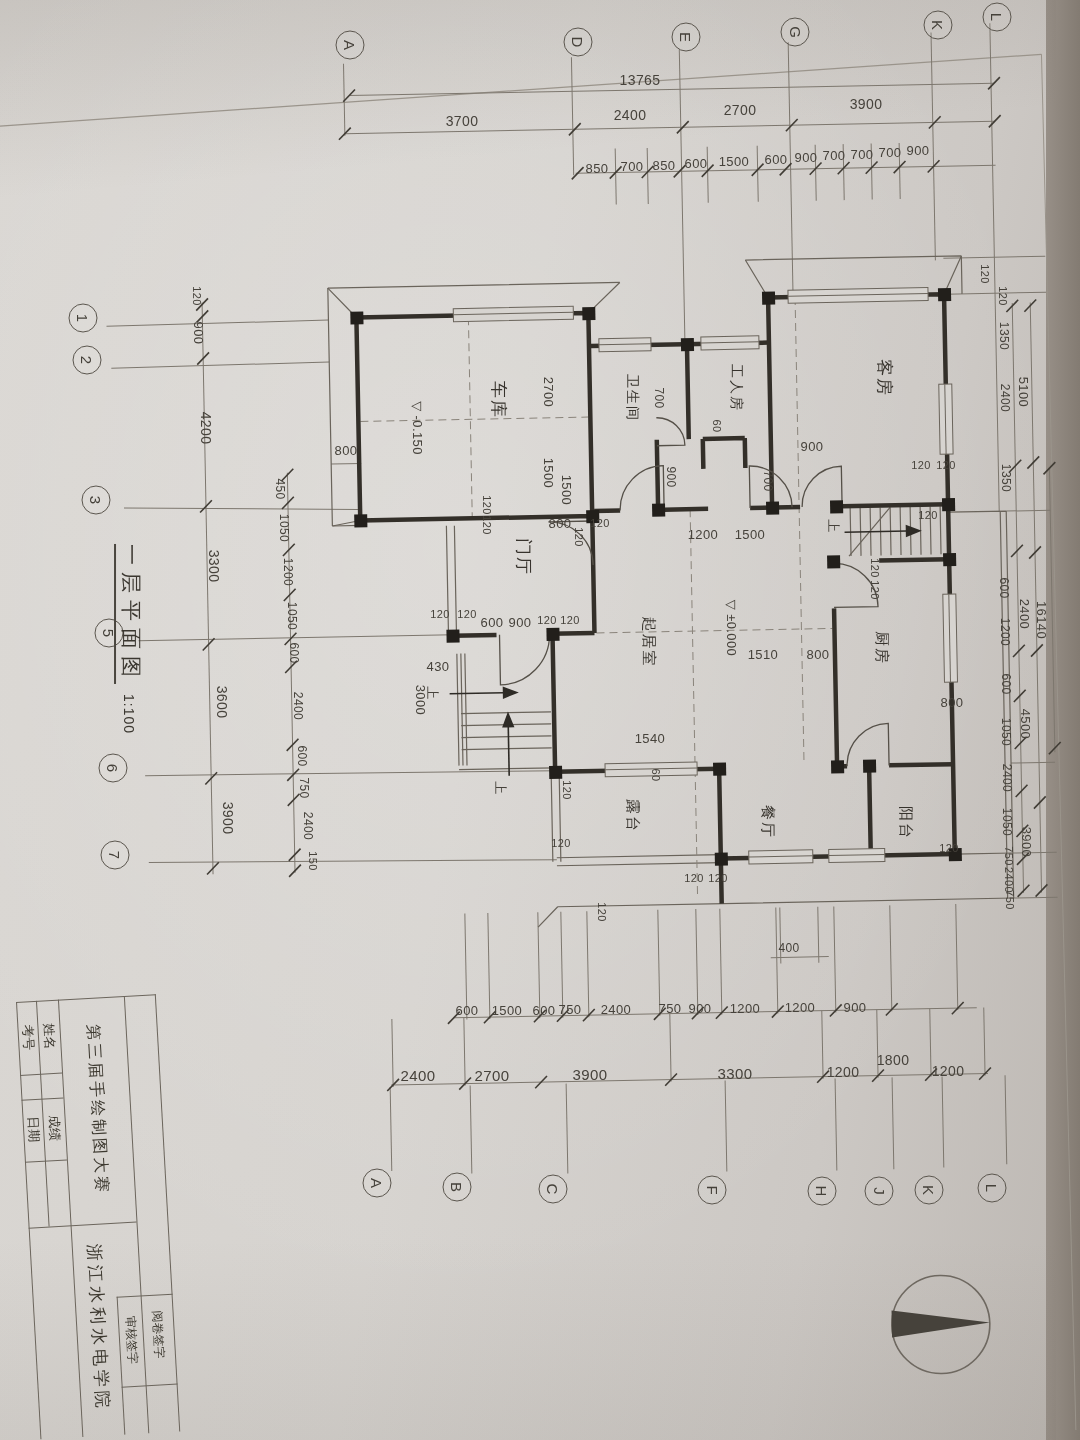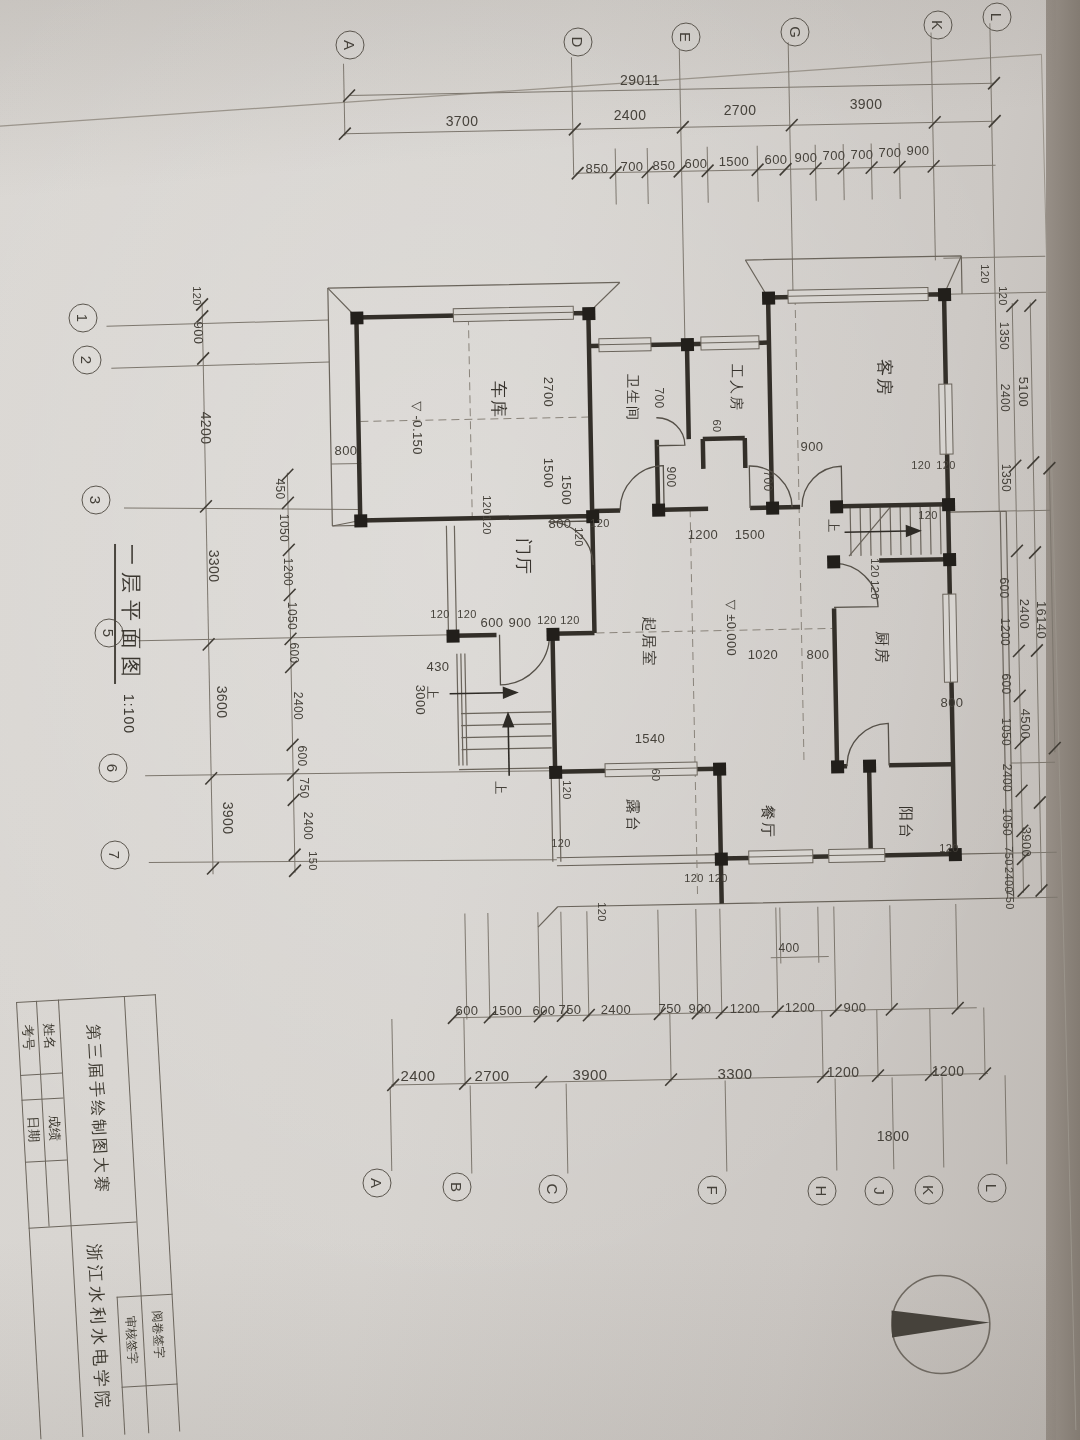--- a/index.html
+++ b/index.html
@@ -378,21 +378,21 @@
   <div class="bub" style="left:879px;top:1191px">
       <span>J</span>
     </div>
   <div class="bub" style="left:929px;top:1190px">
       <span>K</span>
     </div>
   <div class="bub" style="left:992px;top:1188px">
       <span>L</span>
     </div>
 
-  <span class="lbl f14" style="left:640px;top:80px">29011</span>
+  <span class="lbl f14" style="left:640px;top:80px">13765</span>
   <span class="lbl f14" style="left:462px;top:121px">3700</span>
   <span class="lbl f14" style="left:630px;top:115px">2400</span>
   <span class="lbl f14" style="left:740px;top:110px">2700</span>
   <span class="lbl f14" style="left:866px;top:104px">3900</span>
   <span class="lbl f13" style="left:597px;top:168px">850</span>
   <span class="lbl f13" style="left:632px;top:166px">700</span>
   <span class="lbl f13" style="left:664px;top:165px">850</span>
   <span class="lbl f13" style="left:696px;top:163px">600</span>
   <span class="lbl f13" style="left:734px;top:161px">1500</span>
   <span class="lbl f13" style="left:776px;top:159px">600</span>
@@ -447,21 +447,21 @@
   <span class="lbl f13" style="left:670px;top:1008px">750</span>
   <span class="lbl f13" style="left:700px;top:1008px">900</span>
   <span class="lbl f13" style="left:745px;top:1008px">1200</span>
   <span class="lbl f13" style="left:800px;top:1007px">1200</span>
   <span class="lbl f13" style="left:855px;top:1007px">900</span>
   <span class="lbl f15" style="left:418px;top:1075px">2400</span>
   <span class="lbl f15" style="left:492px;top:1075px">2700</span>
   <span class="lbl f15" style="left:590px;top:1074px">3900</span>
   <span class="lbl f15" style="left:735px;top:1073px">3300</span>
   <span class="lbl f14" style="left:843px;top:1072px">1200</span>
-  <span class="lbl f14" style="left:893px;top:1136px">1800</span>
+  <span class="lbl f14" style="left:893px;top:1060px">1800</span>
   <span class="lbl f14" style="left:948px;top:1071px">1200</span>
   <span class="lbl f12" style="left:789px;top:948px">400</span>
 
   <span class="lbl r room" style="left:498px;top:400px">车库</span>
   <span class="lbl r room" style="left:523px;top:557px">门厅</span>
   <span class="lbl r room" style="left:633px;top:398px;font-size:14px">卫生间</span>
   <span class="lbl r room" style="left:737px;top:388px;font-size:14px">工人房</span>
   <span class="lbl r room" style="left:884px;top:378px">客房</span>
   <span class="lbl r room" style="left:649px;top:642px;font-size:15px">起居室</span>
   <span class="lbl r room" style="left:882px;top:648px;font-size:15px">厨房</span>
@@ -498,21 +498,21 @@
   <span class="lbl r f12" style="left:671px;top:477px">900</span>
   <span class="lbl r f12" style="left:768px;top:481px">700</span>
   <span class="lbl f13" style="left:812px;top:446px">900</span>
   <span class="lbl f13" style="left:703px;top:534px">1200</span>
   <span class="lbl f13" style="left:750px;top:534px">1500</span>
   <span class="lbl f11" style="left:921px;top:465px">120</span>
   <span class="lbl f11" style="left:946px;top:465px">120</span>
   <span class="lbl f11" style="left:928px;top:515px">120</span>
   <span class="lbl r f11" style="left:874px;top:568px">120</span>
   <span class="lbl r f11" style="left:874px;top:590px">120</span>
-  <span class="lbl f13" style="left:763px;top:654px">1020</span>
+  <span class="lbl f13" style="left:763px;top:654px">1510</span>
   <span class="lbl f13" style="left:818px;top:654px">800</span>
   <span class="lbl f13" style="left:952px;top:702px">800</span>
   <span class="lbl f13" style="left:650px;top:738px">1540</span>
   <span class="lbl r f11" style="left:655px;top:775px">60</span>
   <span class="lbl r f11" style="left:566px;top:790px">120</span>
   <span class="lbl f11" style="left:694px;top:878px">120</span>
   <span class="lbl f11" style="left:718px;top:878px">120</span>
   <span class="lbl f11" style="left:949px;top:848px">120</span>
   <span class="lbl f11" style="left:561px;top:843px">120</span>
   <span class="lbl r f11" style="left:601px;top:912px">120</span>

